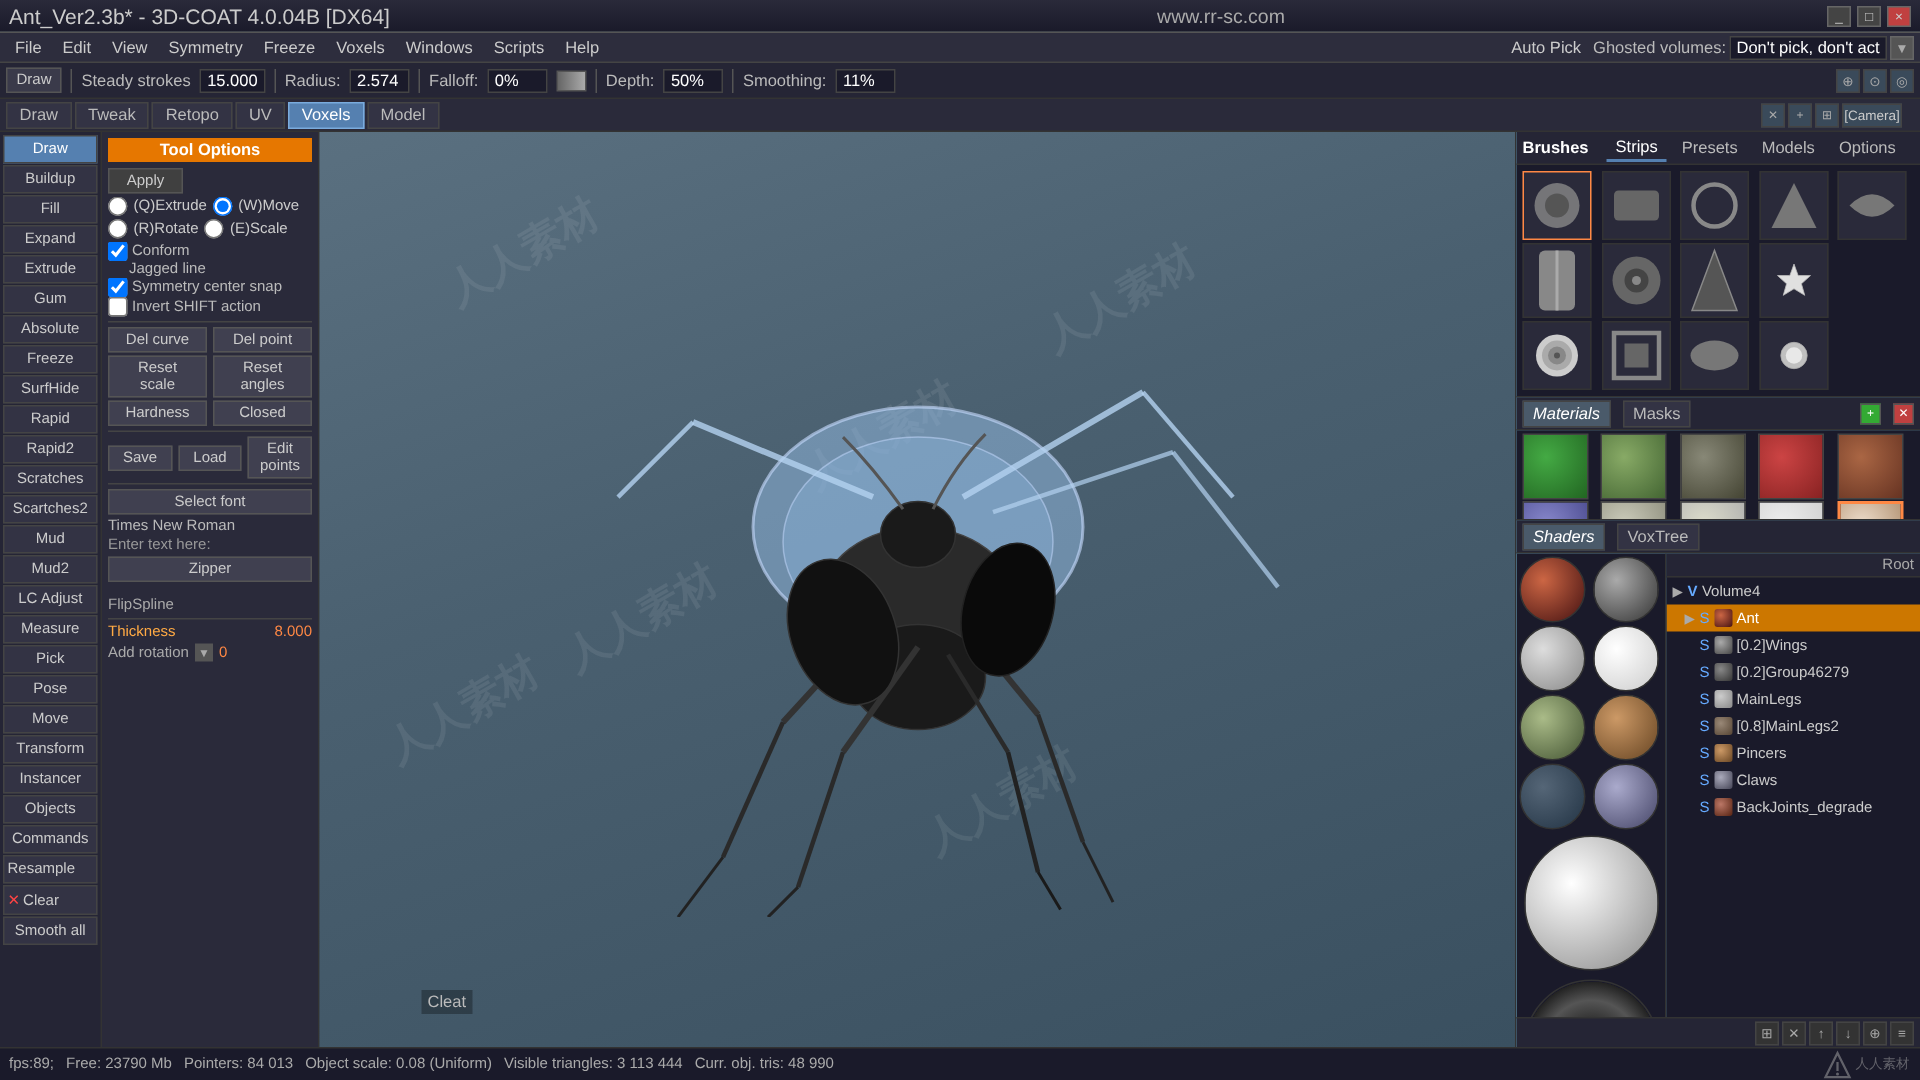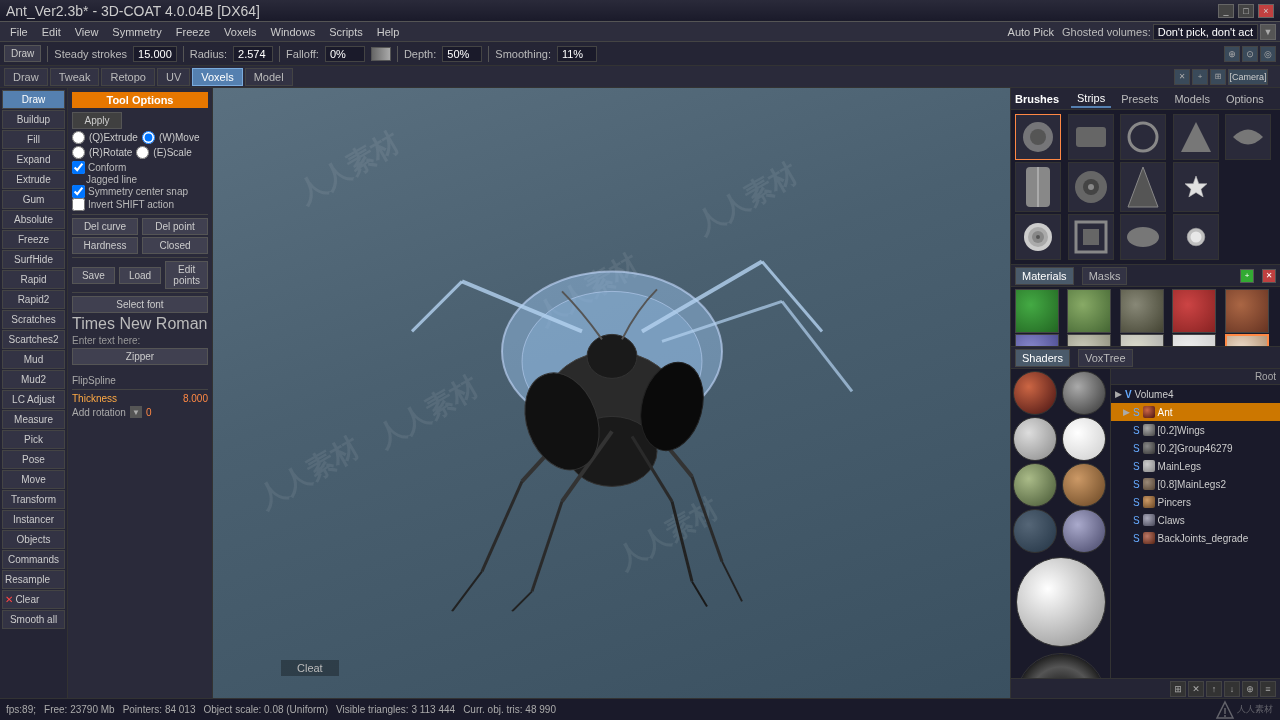--- a/index.html
+++ b/index.html
@@ -362,21 +362,21 @@
       border-bottom: 1px solid #333;
     }
     .section-tab {
       padding: 2px 6px;
       font-size: 11px;
       color: #bbb;
       cursor: pointer;
       background: #333344;
       border: 1px solid #444;
     }
-    .section-tab.active { background: #4a5a6a; color: #fff; }
+    .section-tab.active { background: #4a5a6a; color: #fff; font-style: italic; }
 
     
     #voxtree-panel {
       flex: 1;
       background: #1a1a2a;
       overflow: hidden;
     }
     .voxtree-row {
       display: flex;
       align-items: center;
@@ -431,29 +431,30 @@
       justify-content: center;
     }
 
     
     #cleat-label {
       position: absolute;
       bottom: 22px;
       left: 68px;
       font-size: 11px;
       color: #bbb;
-      padding: 2px 16px;
+      padding: 2px 4px;
       background: rgba(0,0,0,0.3);
     }
   </style>
 </head>
 <body>
 
 <div id="title-bar">
   <span id="title-bar-text">Ant_Ver2.3b* - 3D-COAT 4.0.04B [DX64]</span>
+  <span id="title-watermark">www.rr-sc.com</span>
   <div id="title-controls">
     <div class="win-btn">_</div>
     <div class="win-btn">□</div>
     <div class="win-btn close">×</div>
   </div>
 </div>
 
 <div id="menu-bar">
   <div class="menu-item">File</div>
   <div class="menu-item">Edit</div>
@@ -591,38 +592,42 @@
       <label>Invert SHIFT action</label>
     </div>
 
     <div class="panel-divider"></div>
 
     <div class="panel-row">
       <button class="panel-btn">Del curve</button>
       <button class="panel-btn">Del point</button>
     </div>
 
+    <div class="panel-row">
+      <button class="panel-btn">Reset scale</button>
+      <button class="panel-btn">Reset angles</button>
+    </div>
 
     <div class="panel-row">
       <button class="panel-btn">Hardness</button>
       <button class="panel-btn">Closed</button>
     </div>
 
     <div class="panel-divider"></div>
 
     <div class="panel-row">
       <button class="panel-btn">Save</button>
       <button class="panel-btn">Load</button>
       <button class="panel-btn">Edit points</button>
     </div>
 
     <div class="panel-divider"></div>
 
     <button class="panel-btn" style="width:100%;margin-bottom:2px">Select font</button>
-    <div style="color:#bbb;font-size:16px;margin-bottom:2px">Times New Roman</div>
+    <div style="color:#bbb;font-size:10px;margin-bottom:2px">Times New Roman</div>
     <div style="color:#999;font-size:10px;margin-bottom:2px">Enter text here:</div>
     <button class="panel-btn" style="width:100%;margin-bottom:10px">Zipper</button>
     <div style="color:#aaa;font-size:10px;margin-bottom:2px">FlipSpline</div>
 
     <div class="panel-divider"></div>
 
     <div class="panel-value-row">
       <span class="highlight-text">Thickness</span>
       <span class="panel-value">8.000</span>
     </div>

